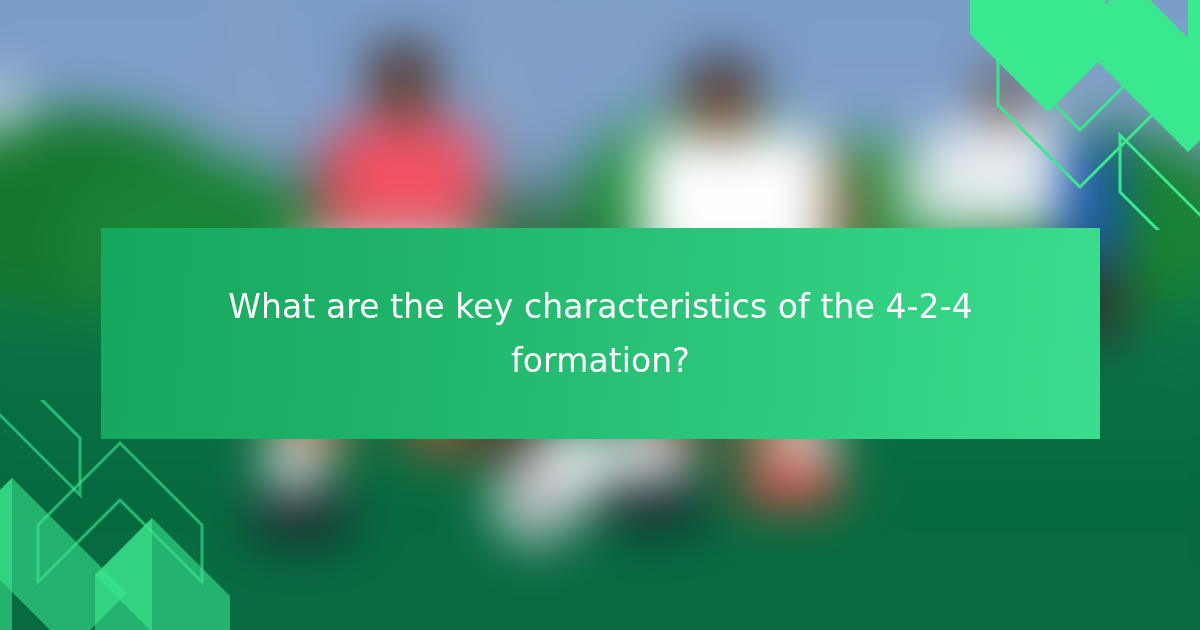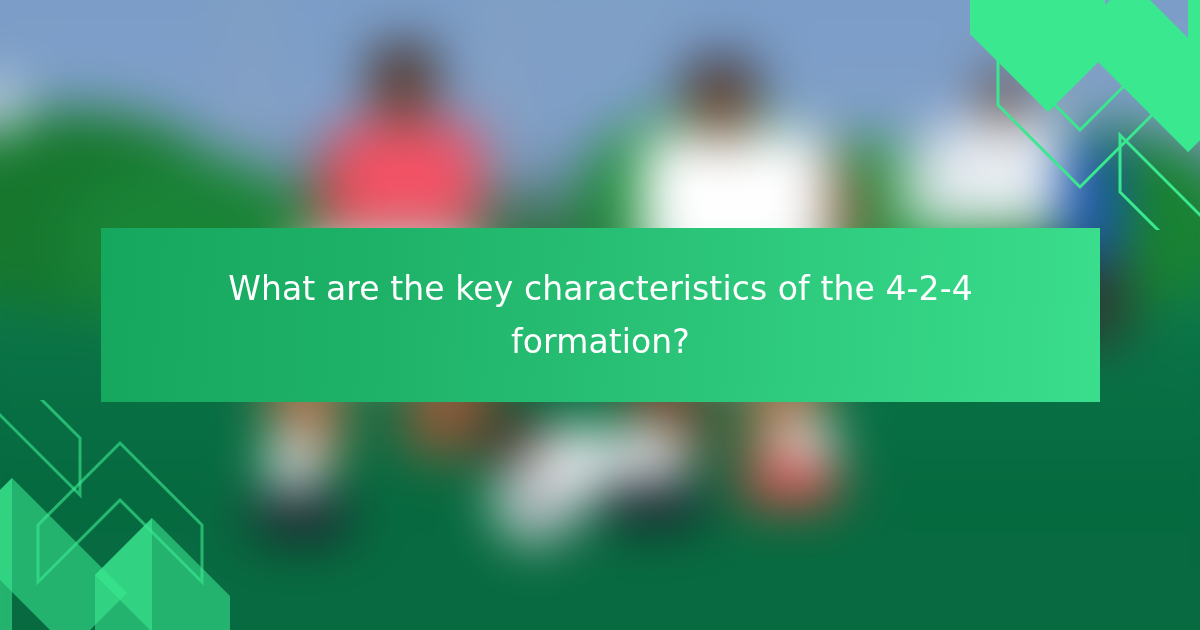--- a/index.html
+++ b/index.html
@@ -105,21 +105,21 @@
 
   
   .deco { position:absolute; width:230px; height:230px; pointer-events:none; }
   .deco-tr { right:0; top:0; }
   .deco-bl { left:0; bottom:0; transform:rotate(180deg); }
 
   
   .banner {
     position:absolute;
     left:101px; top:228px;
-    width:999px; height:174px;
+    width:999px; height:211px;
     background:linear-gradient(95deg, #15a75d 0%, #1eb268 28%, #2cc67a 62%, #3ade8d 100%);
     display:flex; align-items:center; justify-content:center;
     padding:0 60px;
   }
 
   .banner-text {
     color:#ffffff;
     font-family:"DejaVu Sans", sans-serif;
     font-size:33px;
     font-weight:400;

